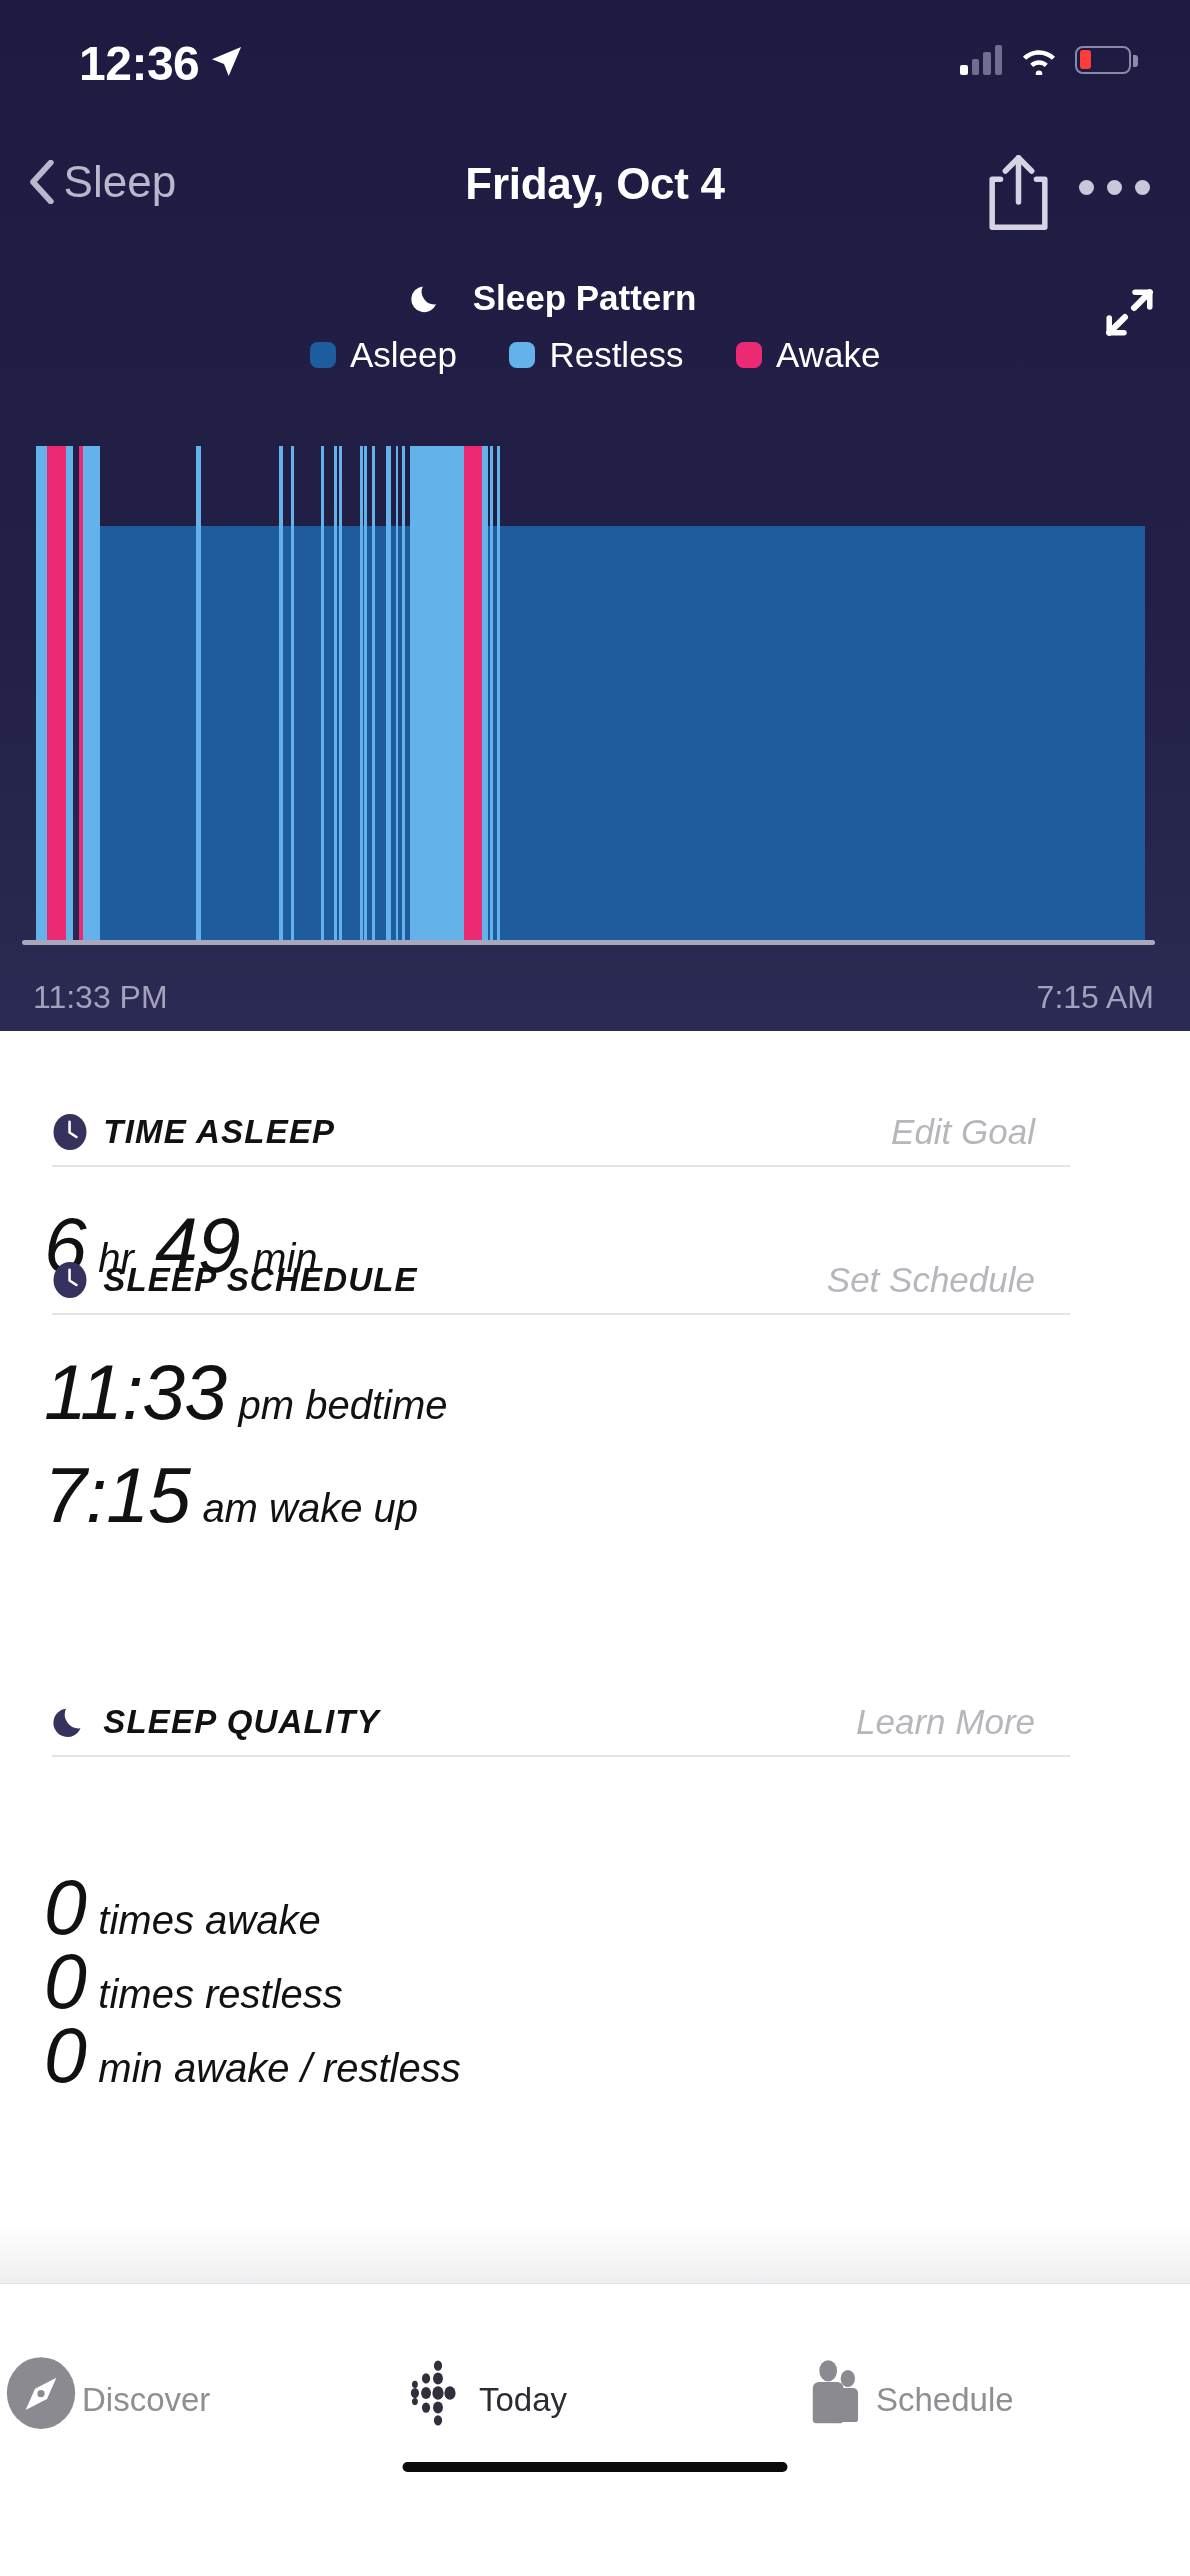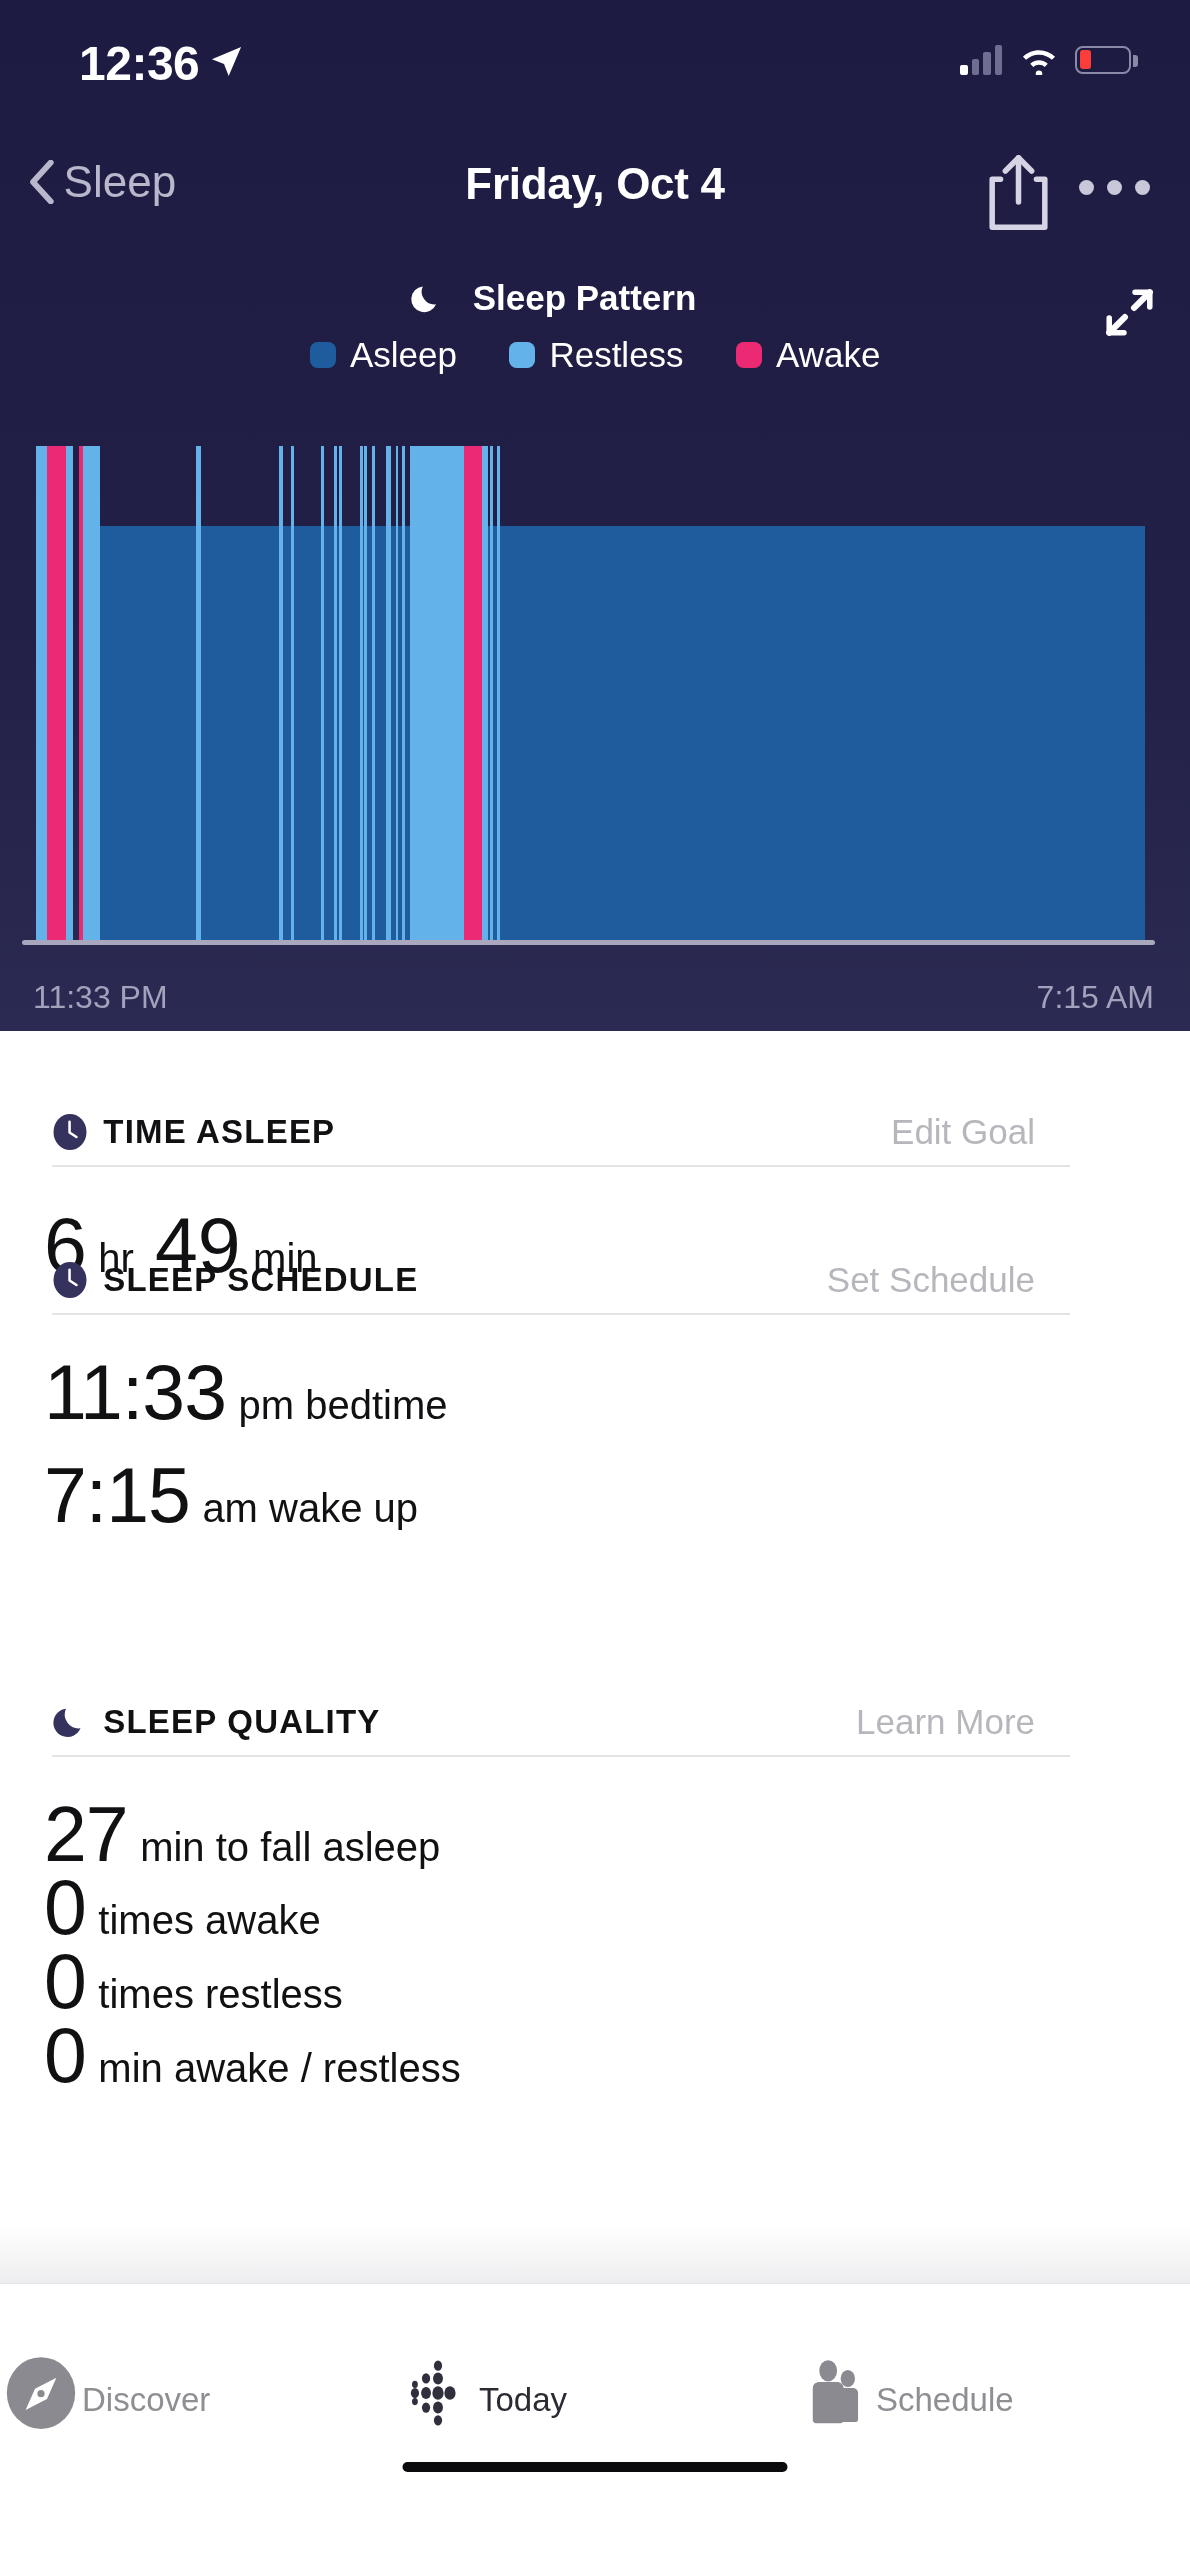--- a/index.html
+++ b/index.html
@@ -100,21 +100,21 @@
     font-size:32px; font-weight:400;
   }
   .axis-lbl.l { left:33px; }
   .axis-lbl.r { right:36px; }
 
   
   .white-zone {
     position:absolute; left:0; top:1031px; width:1190px; height:1240px;
     background:#ffffff;
   }
-  .section { position:absolute; left:0; width:1070px; }
+  .section { position:absolute; left:0; width:1070px;font-style:italic; }
   .sec-head {
     position:absolute; left:52px; right:35px; top:0; height:59px;
     display:flex; align-items:center;
   }
   .sec-icon { width:36px; height:36px; margin-right:15.3px; flex:0 0 auto; }
   .sec-title {
     font-size:33px; font-weight:700; color:#111114; letter-spacing:1.2px;
   }
   .sec-action {
     margin-left:auto; font-size:35px; color:#b6b6bc; font-weight:400;text-align:center;
@@ -441,24 +441,20 @@
 
     <div class="section" style="top:661px; height:575px;">
       <div class="sec-head">
         <svg class="sec-icon" viewBox="0 0 24 24">
           <path d="M19 16.2A9.3 9.3 0 0 1 9.3 3.2 9.4 9.4 0 1 0 19 16.2z" fill="#35325e"></path>
         </svg>
         <span class="sec-title">SLEEP QUALITY</span>
         <span class="sec-action">Learn More</span>
       </div>
       <div class="sec-rule"></div>
-      <div class="stat" style="top:104px;">
-        <span class="big">27</span>
-        <span class="sml">min to fall asleep</span>
-      </div>
       <div class="stat" style="top:177px;">
         <span class="big">0</span>
         <span class="sml">times awake</span>
       </div>
       <div class="stat" style="top:251px;">
         <span class="big">0</span>
         <span class="sml">times restless</span>
       </div>
       <div class="stat" style="top:325px;">
         <span class="big">0</span>

